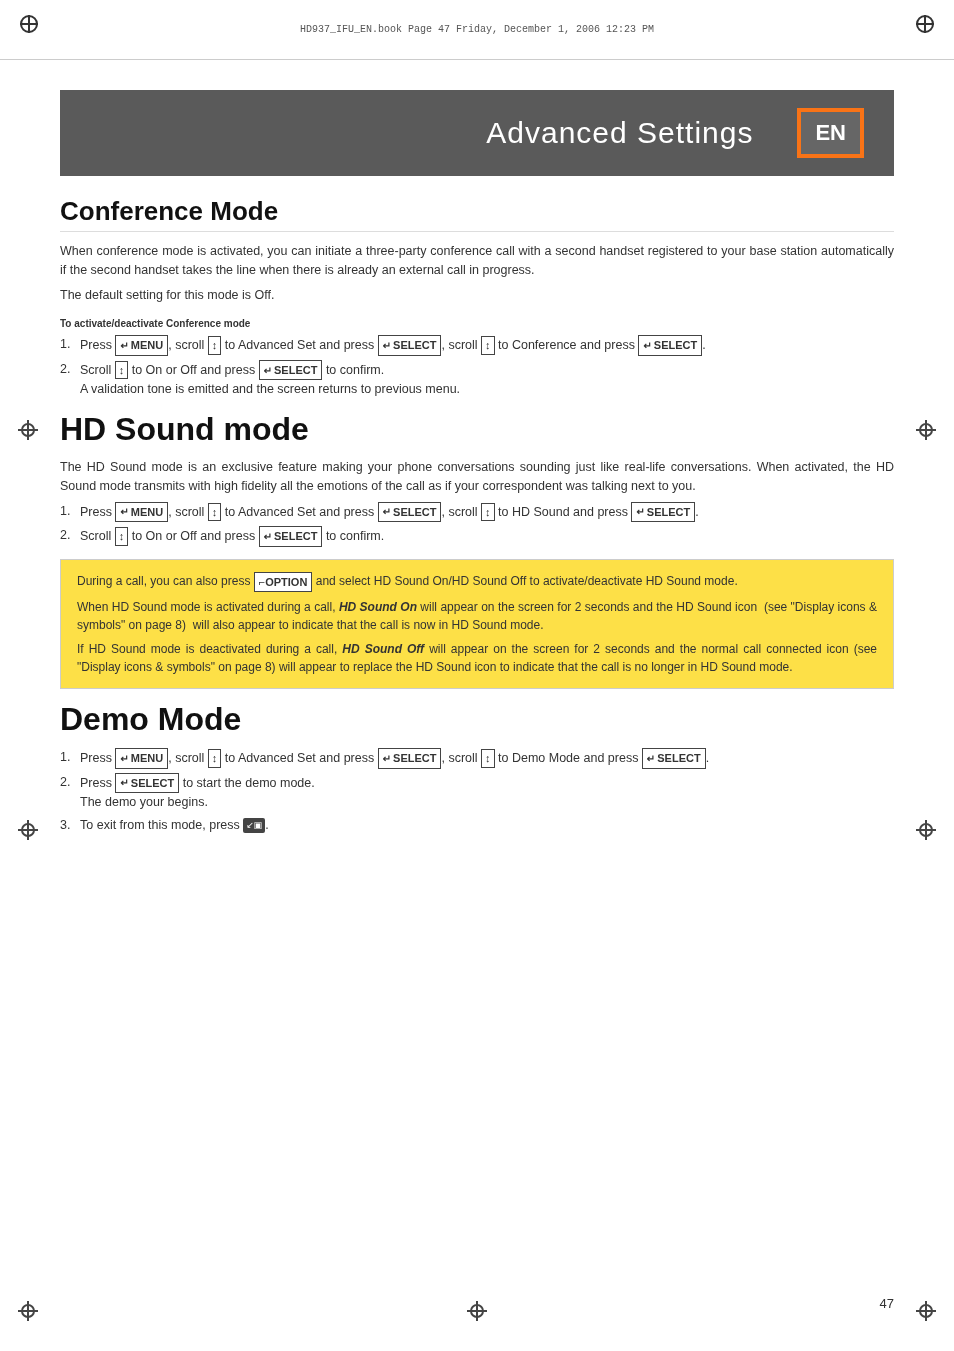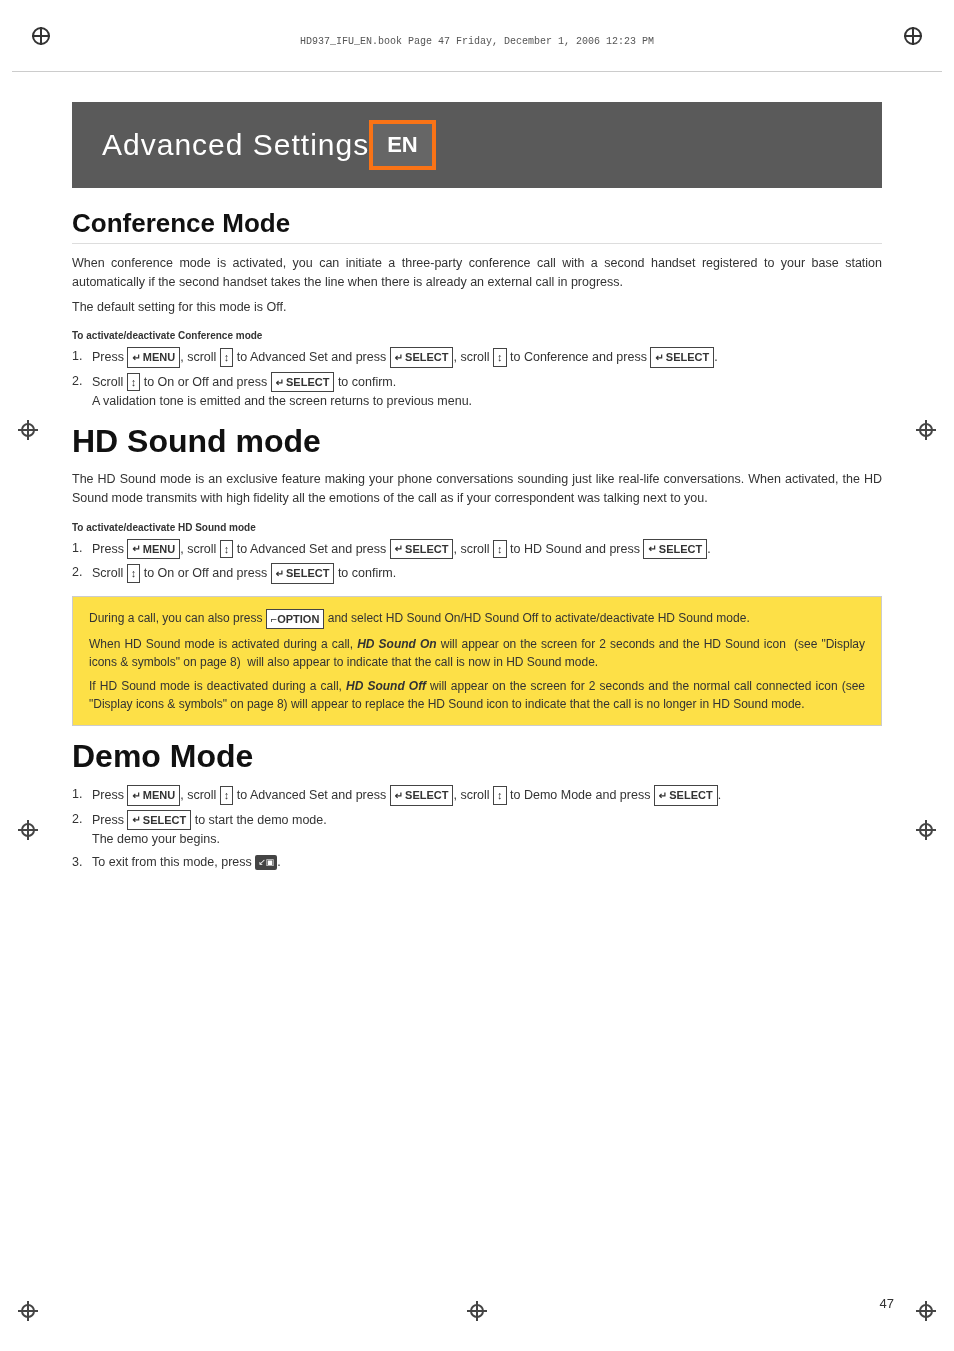--- a/index.html
+++ b/index.html
@@ -9,21 +9,21 @@
       background: #ffffff;
       font-family: Arial, Helvetica, sans-serif;
       font-size: 13px;
       color: #222;
       position: relative;
     }
 
     .page-wrapper {
       width: 954px;
       min-height: 1351px;
-      padding: 12px;
+      padding: 0;
       position: relative;
     }
 
     
     .header-bar {
       width: 100%;
       height: 60px;
       position: relative;
       border-bottom: 1px solid #ccc;
       display: flex;
@@ -73,21 +73,22 @@
     .corner-tr { top: 15px; right: 20px; }
 
     
     .title-section {
       background: #5a5a5a;
       margin: 30px 60px 0 60px;
       padding: 18px 30px;
       position: relative;
       display: flex;
       align-items: center;
-      justify-content: flex-start;
+      justify-content: flex-end;
+      gap: 44px;
     }
 
     .title-text {
       color: #ffffff;
       font-size: 30px;
       font-weight: normal;
       letter-spacing: 1px;
       font-family: Arial, sans-serif;
     }
 
@@ -332,21 +333,20 @@
           <span>A validation tone is emitted and the screen returns to previous menu.</span>
         </li>
       </ol>
     </div>
 
     <div>
       <h2 class="section-title-large">HD Sound mode</h2>
 
       <p class="body-text">The HD Sound mode is an exclusive feature making your phone conversations sounding just like real-life conversations. When activated, the HD Sound mode transmits with high fidelity all the emotions of the call as if your correspondent was talking next to you.</p>
 
-      <p class="subsection-title">To activate/deactivate HD Sound mode</p>
 
       <ol class="steps-list">
         <li>
           <span class="step-num">1.</span>
           Press <span class="key">
               <span class="arrow-icon">↵</span>
               <strong>MENU</strong>
             </span>, scroll <span class="scroll-icon">↕</span> to Advanced Set and press <span class="key">
               <span class="arrow-icon">↵</span>
               <strong>SELECT</strong>

